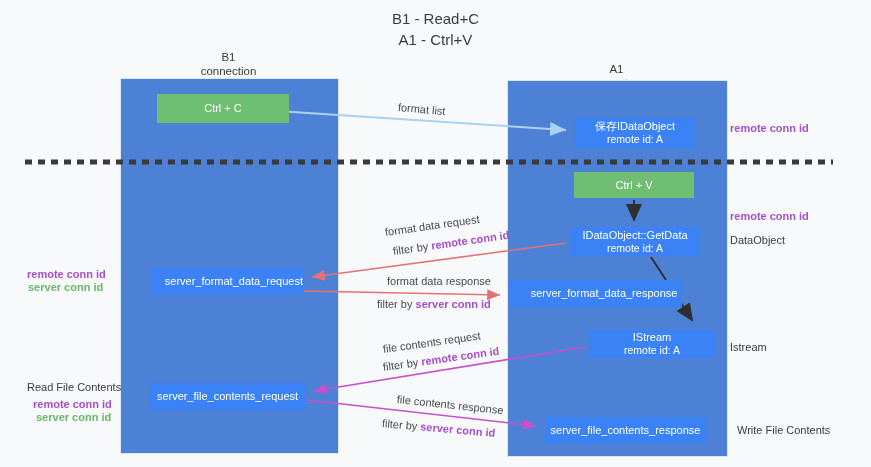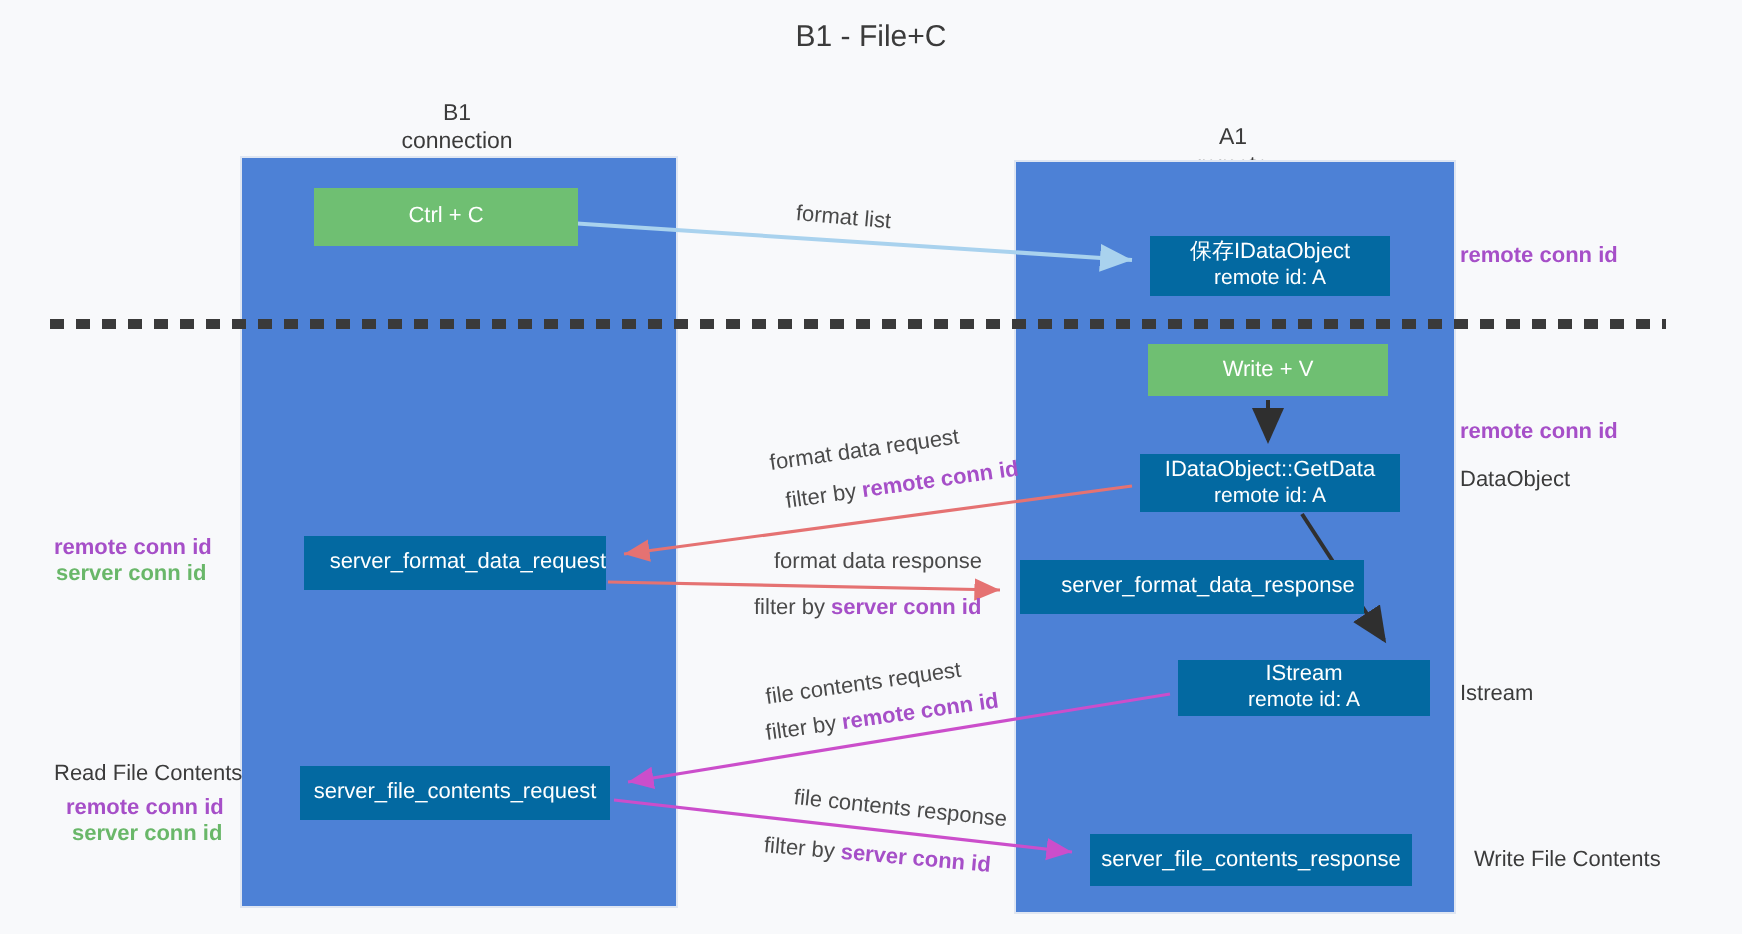--- a/index.html
+++ b/index.html
@@ -5,21 +5,21 @@
   html,body{margin:0;padding:0;}
   body{background:#eef0f3;font-family:"Liberation Sans","DejaVu Sans",sans-serif;}
   #stage{position:relative;width:871px;height:467px;background:#f8f9fb;overflow:hidden;}
 
   .title{position:absolute;left:0;top:8px;width:100%;text-align:center;
          font-size:15px;line-height:21px;color:#3b3b3b;}
 
   .lane-header{position:absolute;text-align:center;font-size:11.5px;line-height:14px;color:#3b3b3b;}
   .lane{position:absolute;background:#4d81d6;border:1px solid #dfe6f2;}
 
-  .node{position:absolute;background:#0369a1;color:#fff;display:flex;flex-direction:column;
+  .node{position:absolute;background:#3b82f6;color:#fff;display:flex;flex-direction:column;
         align-items:center;justify-content:center;font-size:11px;line-height:13px;text-align:center;z-index:4;}
   .node.green{background:#6fbf72;}
   .node .l2{font-size:10.5px;}
 
   .ann{position:absolute;font-size:11px;line-height:13px;color:#3b3b3b;white-space:nowrap;z-index:5;}
   .ann.purple{color:#a64fc8;font-weight:bold;}
   .ann.green{color:#69b769;font-weight:bold;}
 
   .edge-label{position:absolute;font-size:11px;color:#4a4a4a;white-space:nowrap;z-index:5;transform-origin:left center;}
   .edge-label .key-purple{color:#a64fc8;font-weight:bold;}
@@ -28,21 +28,22 @@
   .rot-pos6{transform:rotate(6deg);}
 
   svg.overlay{position:absolute;left:0;top:0;z-index:3;pointer-events:none;}
 </style>
 </head>
 <body>
 
 <div id="stage">
 
   <div class="title">
-    <div>B1 - File+C</div>
+    <div>B1 - Read+C</div>
+    <div>A1 - Ctrl+V</div>
   </div>
 
   <div class="lane-header" style="left:120px;top:50px;width:217px;">
     <div>B1</div>
     <div>connection</div>
   </div>
   <div class="lane-header" style="left:507px;top:62px;width:219px;">
     <div>A1</div>
     <div>remote</div>
   </div>
@@ -76,21 +77,21 @@
   </svg>
 
   <div class="node green" style="left:157px;top:94px;width:132px;height:29px;">
     <span>Ctrl + C</span>
   </div>
   <div class="node" style="left:575px;top:118px;width:120px;height:30px;">
     <span class="l1">保存IDataObject</span>
     <span class="l2">remote id: A</span>
   </div>
   <div class="node green" style="left:574px;top:172px;width:120px;height:26px;">
-    <span>Write + V</span>
+    <span>Ctrl + V</span>
   </div>
   <div class="node" style="left:570px;top:227px;width:130px;height:29px;">
     <span class="l1">IDataObject::GetData</span>
     <span class="l2">remote id: A</span>
   </div>
   <div class="node" style="left:152px;top:268px;width:151px;height:27px;align-items:flex-end;">
     <span>server_format_data_request</span>
   </div>
   <div class="node" style="left:510px;top:280px;width:156px;height:27px;padding-left:16px;">
     <span>server_format_data_response</span>

